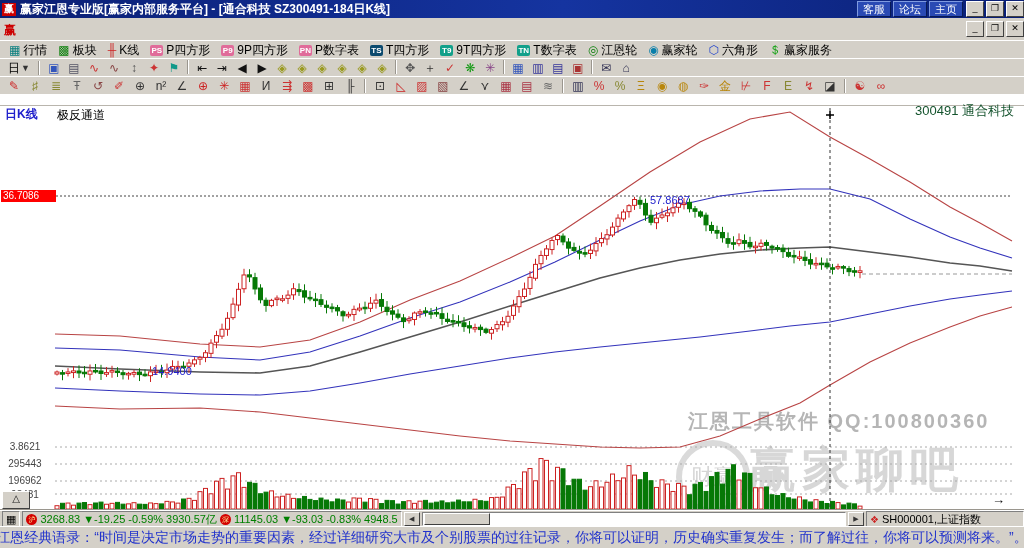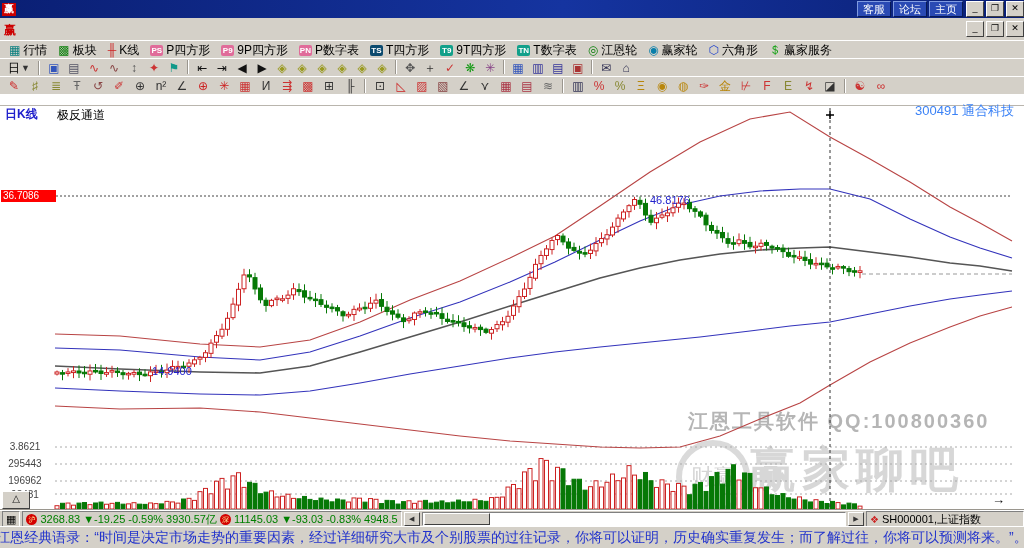--- a/index.html
+++ b/index.html
@@ -31,21 +31,21 @@
   .tb1l{font-size:12px;}
   .ib{width:20px;height:16px;display:inline-flex;align-items:center;justify-content:center;font-size:12px;cursor:default;}
   .sep{width:1px;height:14px;background:#9a968e;border-right:1px solid #fff;margin:0 3px;display:inline-block;}
   .drop{font-size:9px;color:#333;margin-left:1px;}
   
   #pane{position:absolute;top:94px;left:0;width:1024px;height:416px;background:#fff;}
   #pane .hline{position:absolute;left:0;right:0;top:11px;height:1px;background:#b9b5ad;}
   .dt{position:absolute;top:0;transform:translateX(-50%);color:#999988;font-size:10px;white-space:nowrap;}
   .dt.cur{background:#ff0000;color:#fff;padding:0 2px;z-index:5;}
   #periodlabel{position:absolute;left:5px;top:12px;color:#2222cc;font-weight:bold;font-size:12px;}
-  #stocklabel{position:absolute;right:10px;top:8px;color:#3b82f6;font-size:13px;}
+  #stocklabel{position:absolute;right:10px;top:8px;color:#14532d;font-size:13px;}
   #indrow{position:absolute;left:57px;top:13px;display:flex;gap:26px;font-size:12px;}
   #pricebox{position:absolute;left:1px;top:96px;width:53px;height:12px;background:#ff0000;color:#fff;
      font-size:10px;line-height:12px;padding-left:2px;}
   .ann{position:absolute;color:#2222cc;font-size:11px;}
   .axlab{position:absolute;left:0;width:50px;text-align:center;color:#444;font-size:10px;}
   #wm1{position:absolute;left:688px;top:314px;font-size:20px;font-weight:bold;color:rgba(120,120,120,.55);letter-spacing:2px;white-space:nowrap;}
   #wmlogo{position:absolute;left:676px;top:346px;width:62px;height:62px;border:6px solid rgba(150,150,150,.35);
      border-radius:50%;color:rgba(150,150,150,.4);font-size:22px;font-weight:normal;display:flex;align-items:center;justify-content:center;}
   #wm2{position:absolute;left:748px;top:344px;font-size:48px;font-weight:bold;color:rgba(140,140,140,.35);letter-spacing:6px;white-space:nowrap;}
   #chartsvg{position:absolute;left:0;top:0;}
@@ -64,20 +64,21 @@
   #idxicon{color:#cc2222;font-size:10px;}
   
   #msgbar{top:526px;height:22px;background:#d4d0c8;border-top:1px solid #fff;justify-content:center;}
   #msgtext{color:#2233cc;font-size:14px;white-space:nowrap;}
 </style>
 </head>
 <body>
 
 <div class="row" id="titlebar">
   <span class="appicon">赢</span>
+  <span class="title">赢家江恩专业版[赢家内部服务平台] - [通合科技  SZ300491-184日K线]</span>
   <span class="tspacer"></span>
   <span class="tlink">客服</span>
   <span class="tlink">论坛</span>
   <span class="tlink">主页</span>
   <span class="wbtn">_</span>
   <span class="wbtn">❐</span>
   <span class="wbtn">✕</span>
 </div>
 
 <div class="row" id="menubar">
@@ -869,21 +870,21 @@
     <span style="display:flex;gap:26px">
         <span></span>
         <span></span>
         <span></span>
         <span></span>
         <span></span>
       </span>
   </div>
   <span id="stocklabel">300491  通合科技</span>
   <span id="pricebox">36.7086</span>
-  <span class="ann" style="left:650px;top:100px">46.8176</span>
+  <span class="ann" style="left:650px;top:100px">57.8687</span>
   <span class="ann" style="left:152px;top:271px">14.9400</span>
   <span class="axlab" style="top:347px">3.8621</span>
   <span class="axlab" style="top:364px">295443</span>
   <span class="axlab" style="top:381px">196962</span>
   <span class="axlab" style="top:395px">98481</span>
   <span id="tribtn">△</span>
   <span id="rarrow">→</span>
 </div>
 
 <div class="row" id="statusbar">

